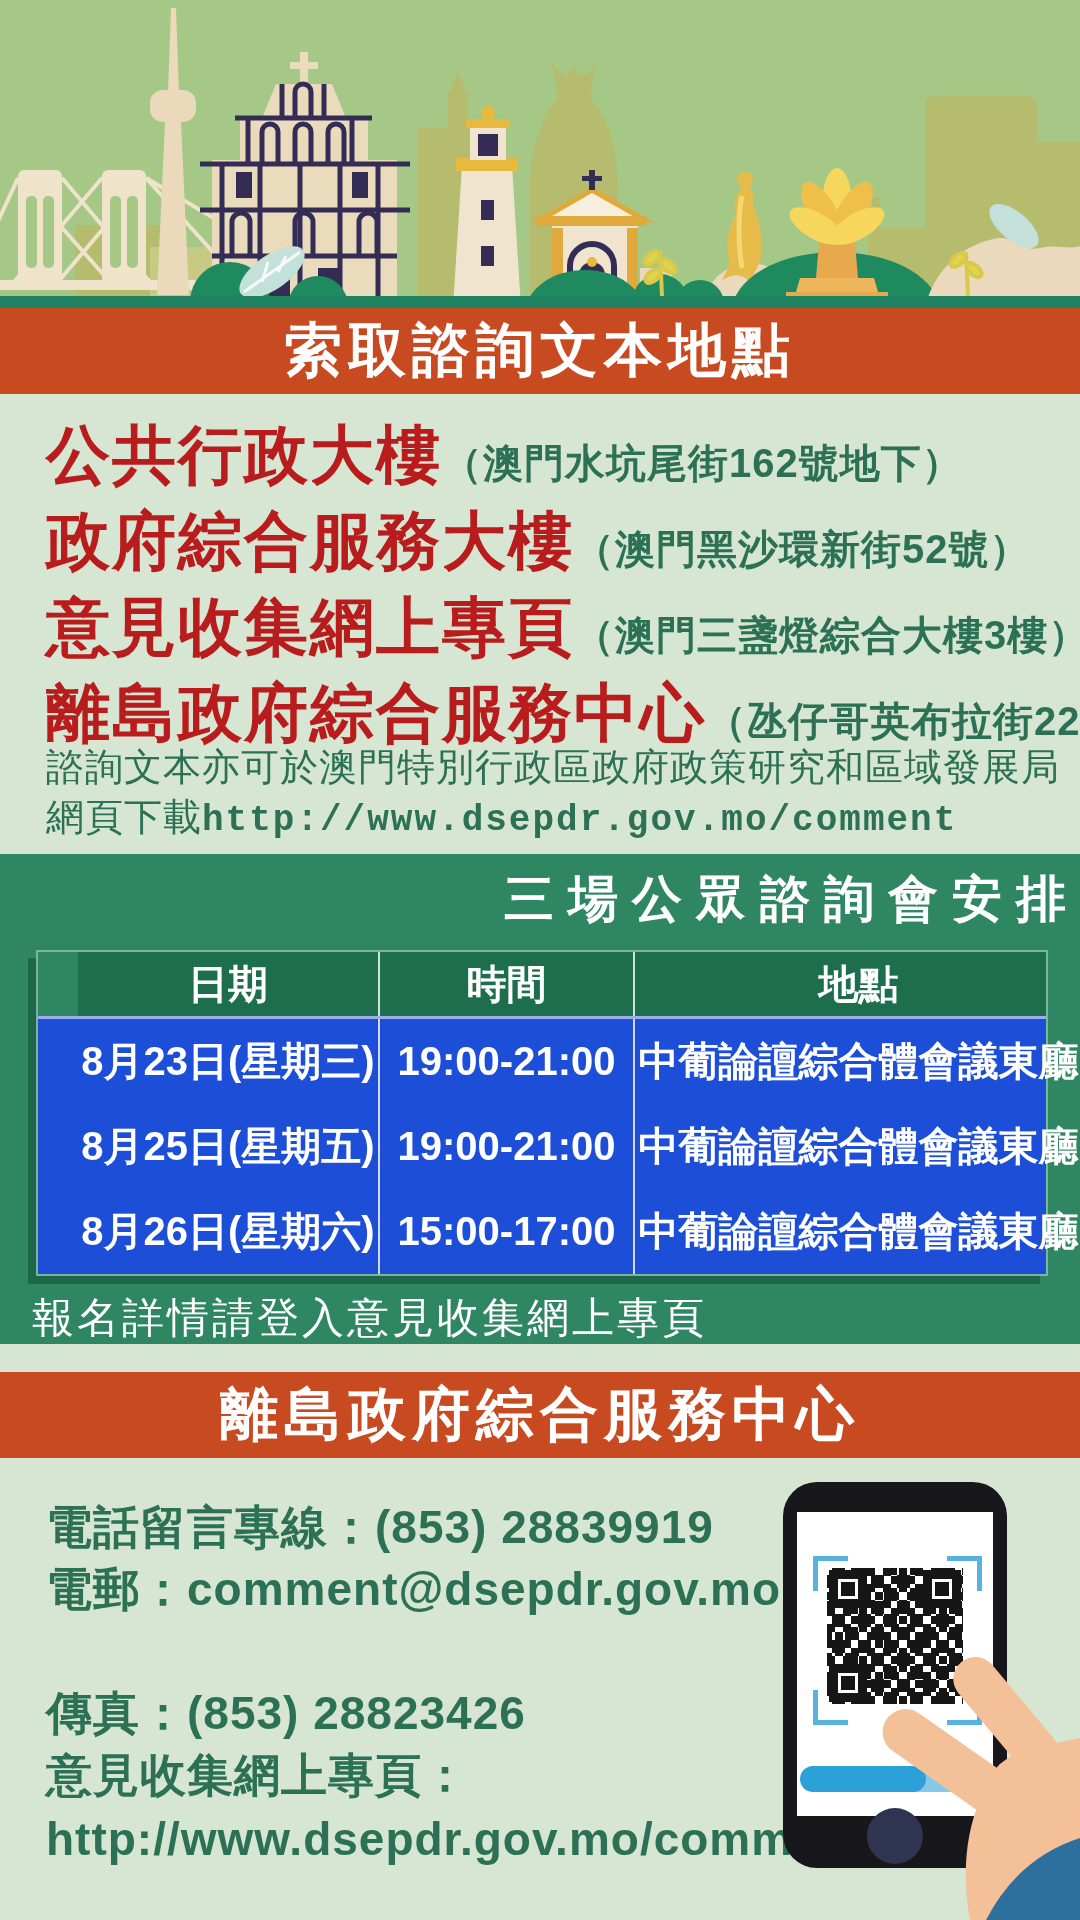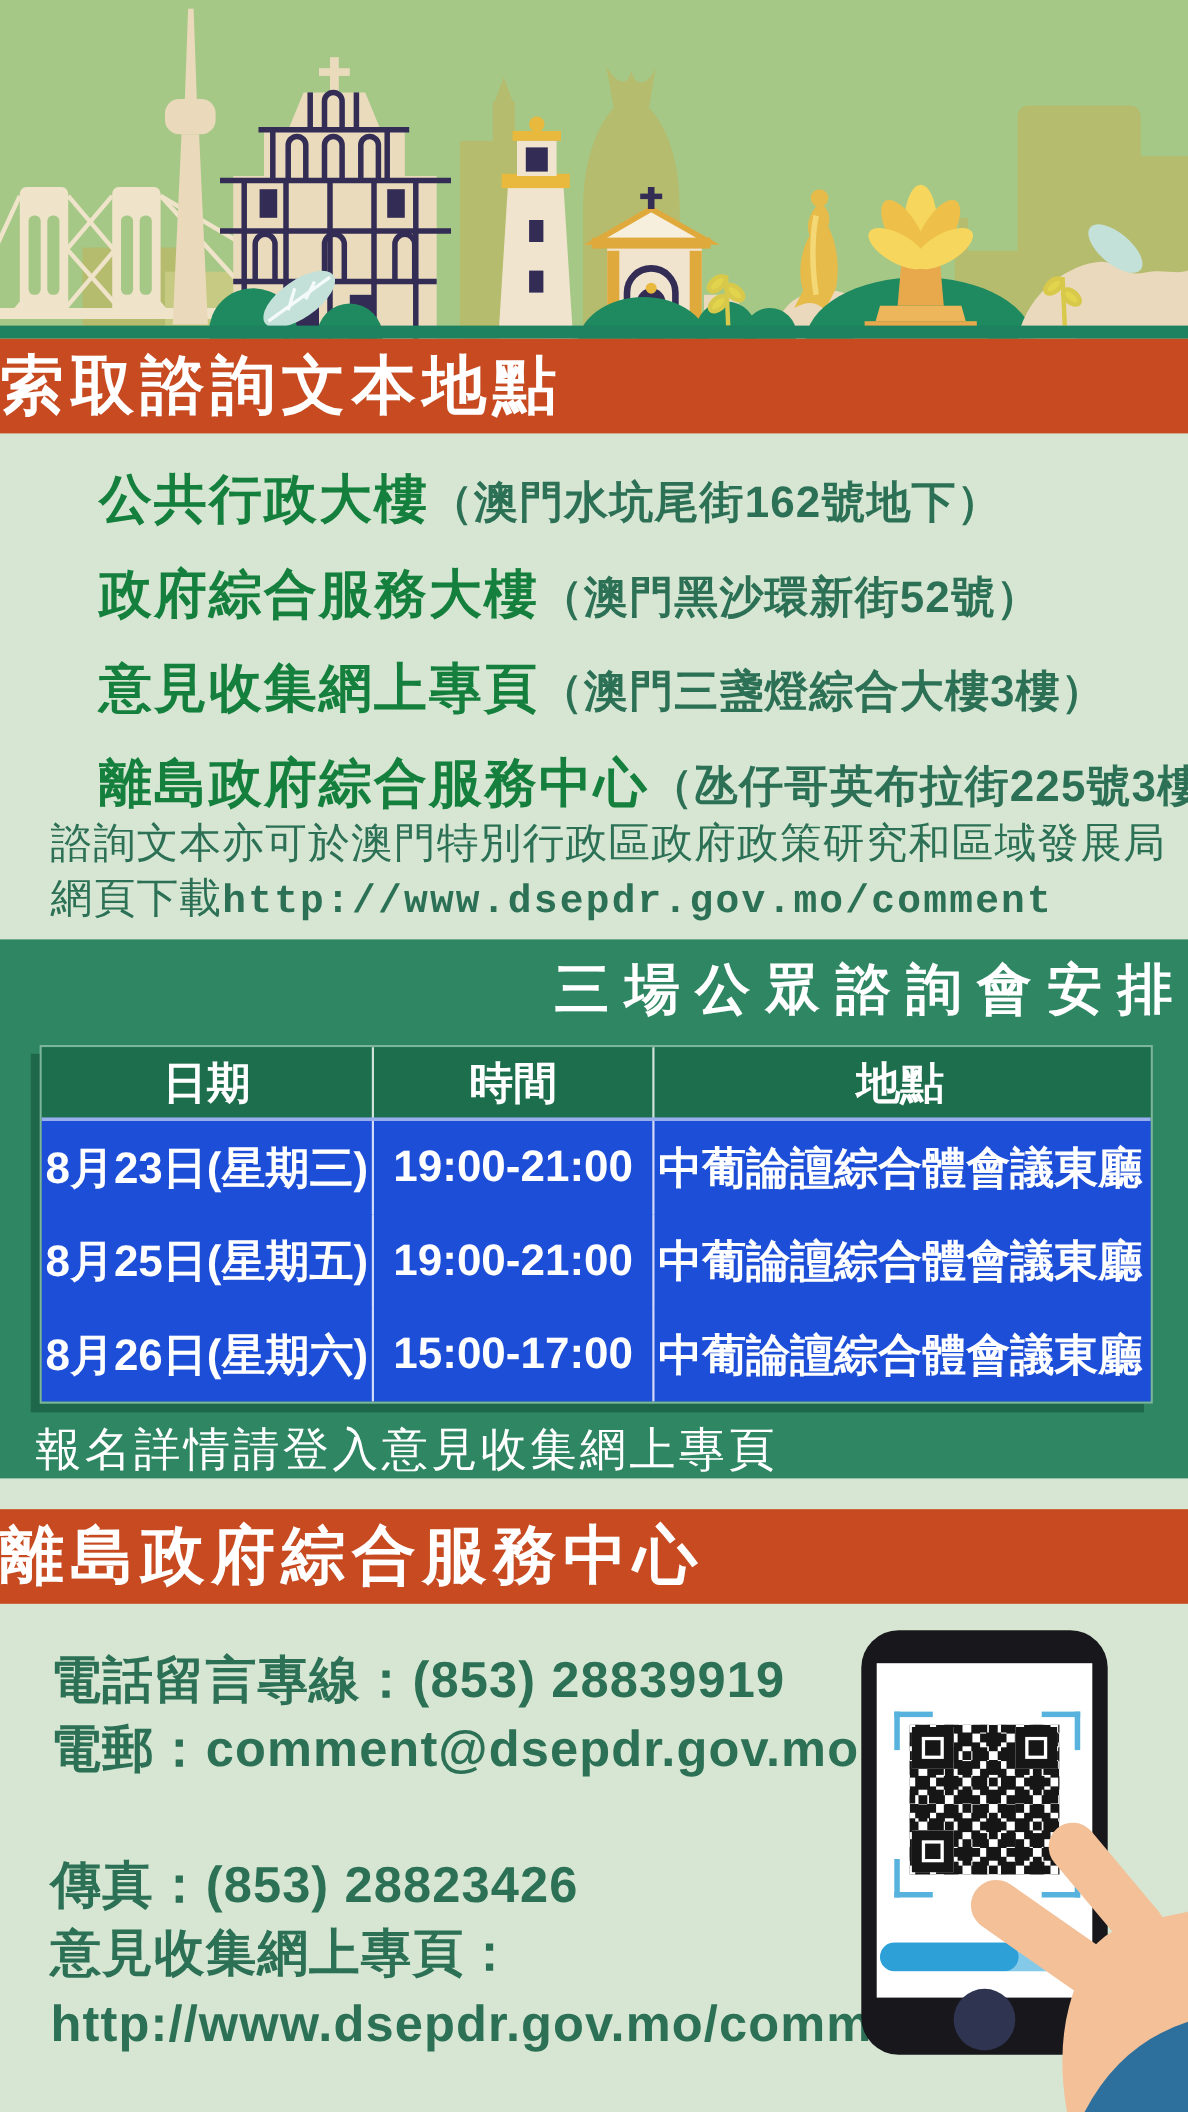--- a/index.html
+++ b/index.html
@@ -2,40 +2,40 @@
 <html><head>
 <meta charset="utf-8">
 <style>
   html,body{margin:0;padding:0;background:#d6e6d2;}
   .page{position:relative;width:1080px;height:1920px;overflow:hidden;
         background:#d6e6d2;font-family:"Liberation Sans","DejaVu Sans",sans-serif;}
   
   .hero{position:absolute;top:0;left:0;width:1080px;height:308px;}
   
   .banner{position:absolute;left:0;width:1080px;height:86px;background:#c74a20;
-          color:#ffffff;display:flex;align-items:center;
+          color:#ffffff;display:flex;align-items:center;justify-content:center;
           font-size:58px;font-weight:700;letter-spacing:6px;white-space:nowrap;}
   .banner1{top:308px;}
   .banner2{top:1372px;}
   
   .loc{position:absolute;left:46px;white-space:nowrap;line-height:58px;}
-  .loc-name{font-size:48px;font-weight:700;color:#15803d;letter-spacing:2px;margin-left:44px;}
+  .loc-name{font-size:64px;font-weight:700;color:#b91c1c;letter-spacing:2px;}
   .loc-addr{font-size:40px;font-weight:700;color:#2c7156;letter-spacing:1px;text-align:center;}
   .dl-note{position:absolute;left:46px;top:742px;color:#2c7156;font-size:38px;
            font-weight:400;line-height:50px;letter-spacing:1px;white-space:nowrap;}
   .mono{font-family:"Liberation Mono","DejaVu Sans Mono",monospace;font-weight:700;
         font-size:36px;letter-spacing:2px;}
   
   .schedule{position:absolute;top:854px;left:0;width:1080px;height:490px;background:#2e8662;}
   .schedule-title{position:absolute;top:10px;left:0;width:100%;height:70px;line-height:70px;
         text-align:right;color:#ffffff;font-size:50px;font-weight:700;letter-spacing:14px;
         white-space:nowrap;}
   .table{position:absolute;left:36px;top:96px;width:1008px;
          box-shadow:-8px 8px 0 rgba(18,78,56,.55);border:2px solid rgba(200,228,210,.5);}
-  .trow{display:grid;grid-template-columns:300px 255px 449px;}
+  .trow{display:grid;grid-template-columns:300px 255px 449px;margin-left:40px;}
   .thead{background:#1c6e4d;height:64px;}
   .tbody{background:#1d4ed8;border-top:3px solid rgba(255,255,255,.55);}
   .tbody .trow{height:85px;}
   .th,.td{display:flex;align-items:center;justify-content:center;color:#ffffff;
           font-weight:700;white-space:nowrap;}
   .th{font-size:40px;}
   .td{font-size:40px;letter-spacing:0px;}
   .trow > .th + .th, .trow > .td + .td{border-left:2px solid rgba(255,255,255,.8);}
   .schedule-note{position:absolute;left:32px;top:436px;color:#ffffff;font-size:42px;
         font-weight:400;letter-spacing:3px;white-space:nowrap;}

